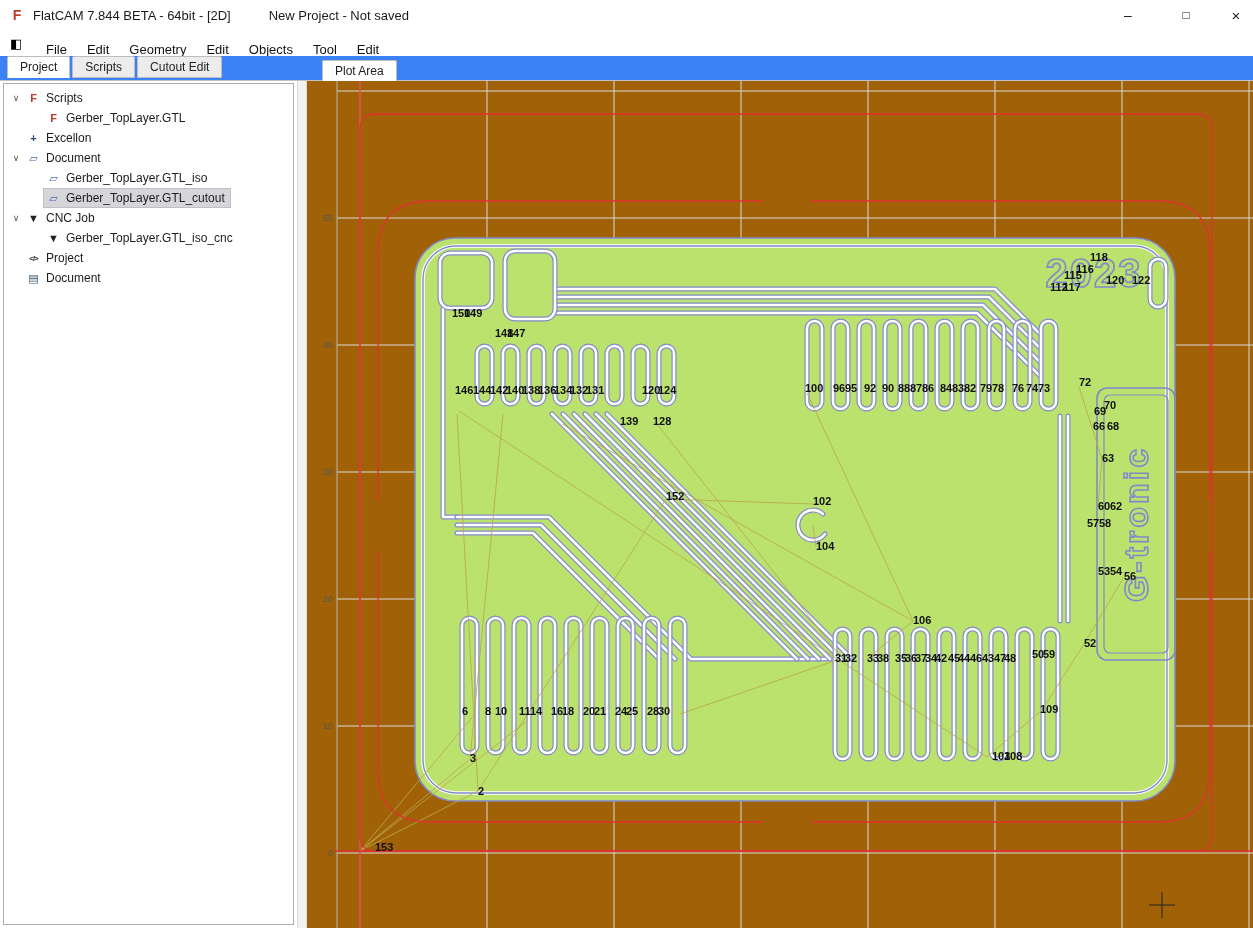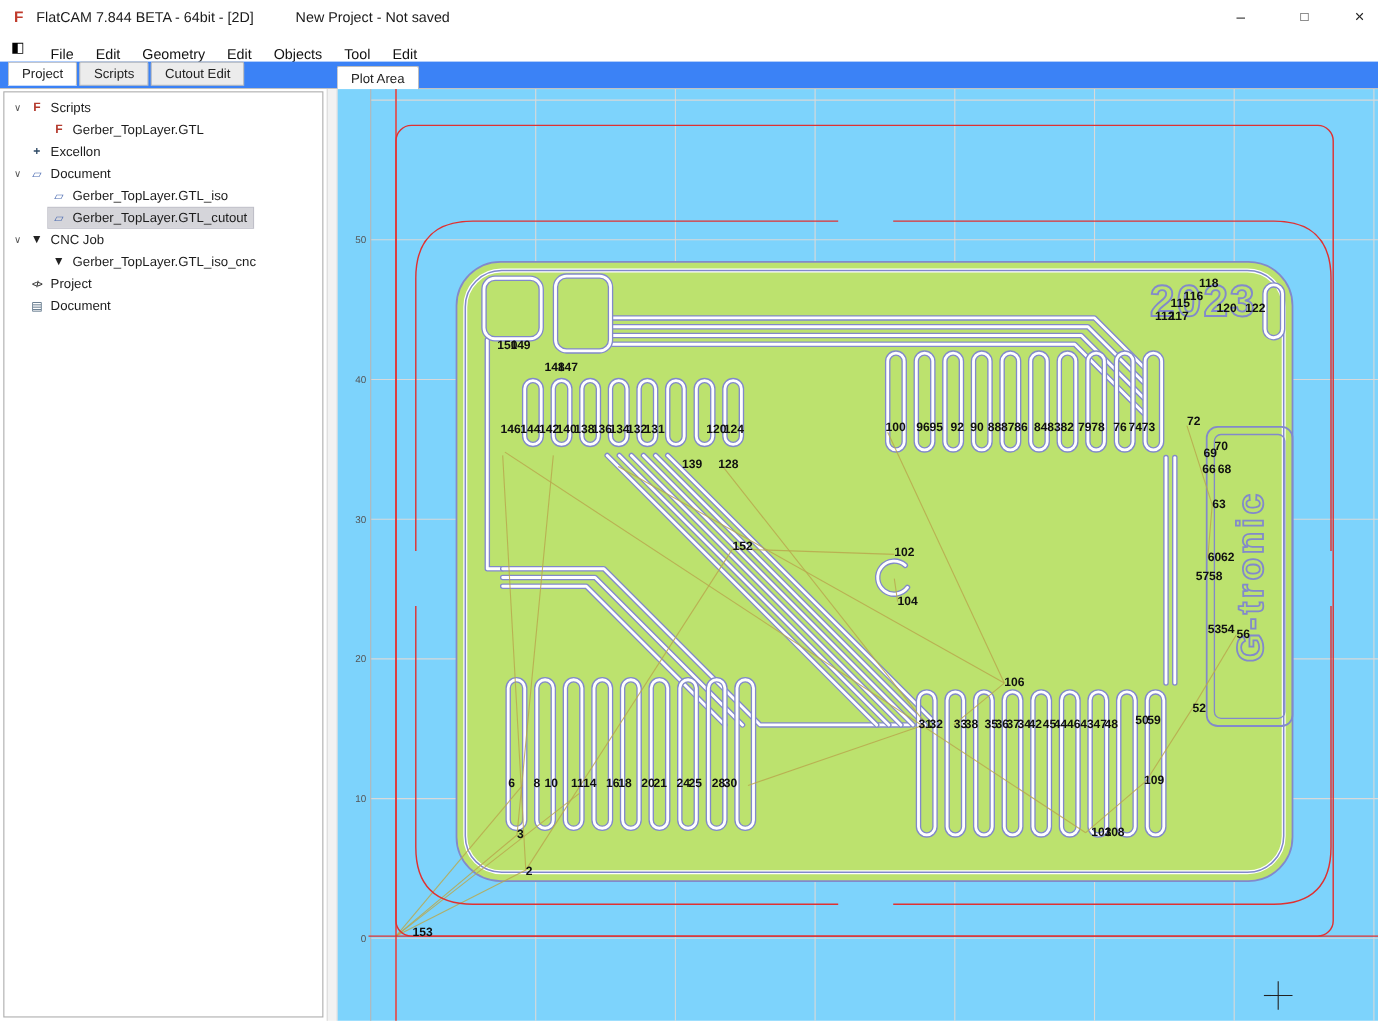--- a/index.html
+++ b/index.html
@@ -16,38 +16,38 @@
   .win-btn.min{right:108px;}
   .win-btn.max{right:50px;font-size:12px;}
   .win-btn.cls{right:0px;font-size:15px;}
   
   .menubar{height:26px;display:flex;align-items:center;font-size:13px;color:#111;}
   .menu-glyph{width:18px;margin:0 8px 0 10px;font-size:13px;color:#000;}
   .menu-item{padding:3px 10px;margin-top:12px;}
   
   .tabrow{height:24px;display:flex;align-items:flex-start;position:relative;border-bottom:1px solid #c2c2c2;background:#3b82f6;}
   .left-tabs{display:flex;align-items:flex-end;padding-left:7px;}
-  .plot-tabs{position:absolute;left:306px;bottom:-1px;display:flex;align-items:flex-end;}
+  .plot-tabs{position:absolute;left:322px;bottom:-1px;display:flex;align-items:flex-end;}
   .tab{height:20px;line-height:20px;padding:0 12px;font-size:12px;color:#222;background:#ececec;
     border:1px solid #bdbdbd;margin-right:2px;margin-bottom:-1px;border-top-left-radius:2px;border-top-right-radius:2px;}
   .tab.active{background:#fff;border-bottom-color:#fff;}
   
   .main{display:flex;height:848px;}
   .sidebar{width:307px;position:relative;background:#fff;}
   .treebox{position:absolute;left:3px;top:2px;width:291px;height:842px;border:1px solid #adadad;
     background:#fff;overflow:hidden;font-size:12px;color:#1c1c1c;padding-top:4px;box-sizing:border-box;}
   .trow{display:flex;align-items:center;height:20px;}
   .arrow{width:16px;text-align:center;font-size:9px;color:#555;flex:0 0 16px;}
   .rc{display:flex;align-items:center;gap:5px;padding:0 5px 0 2px;height:18px;}
   .trow.sel .rc{background:#d5d5da;outline:1px solid #bfbfc8;}
   .ticon{width:15px;text-align:center;font-weight:bold;font-size:11px;}
   .ticon.small{font-size:8px;letter-spacing:-1px;}
   .vscroll{position:absolute;right:0;top:0;width:10px;height:848px;background:#f2f2f2;
     border-left:1px solid #dadada;border-right:1px solid #dadada;box-sizing:border-box;}
-  .plotwrap{width:946px;height:848px;background:#7dd3fc;position:relative;}
+  .plotwrap{width:946px;height:848px;background:#a16207;position:relative;}
   svg text{font-family:"Liberation Sans","DejaVu Sans",sans-serif;}
 </style>
 </head>
 <body>
 
 <div class="window">
 
   <div class="titlebar">
     <span class="app-logo">F</span>
     <span>FlatCAM 7.844 BETA - 64bit - [2D]</span>

